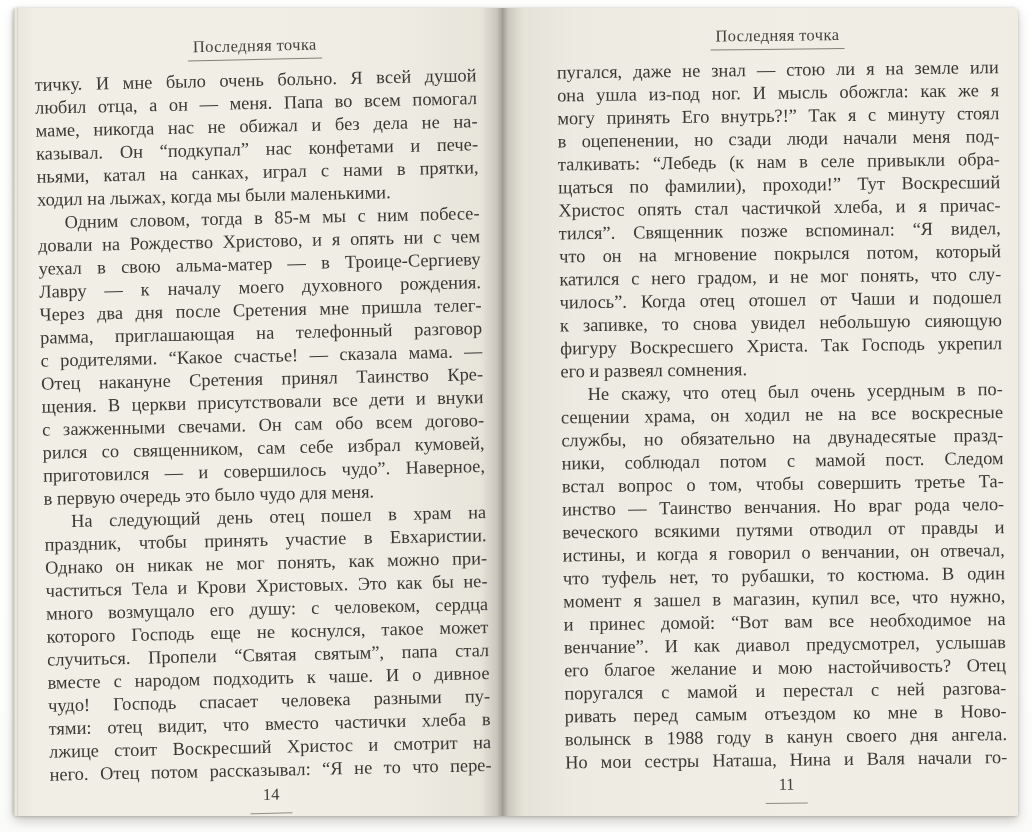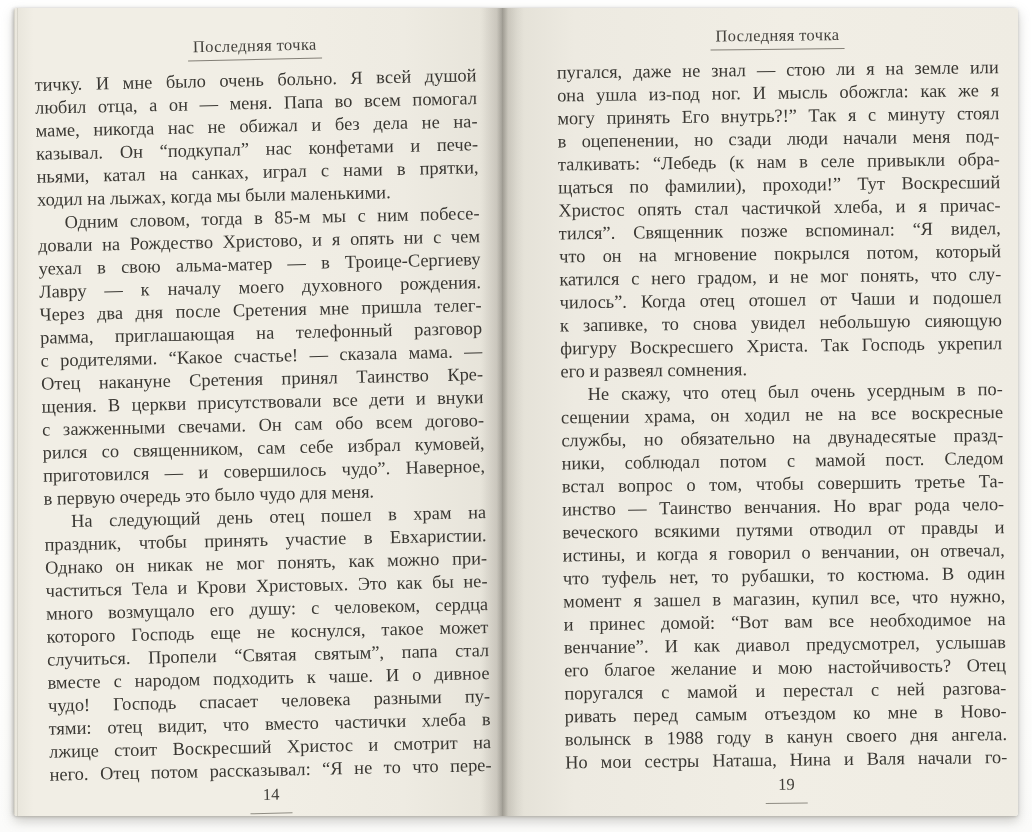--- a/index.html
+++ b/index.html
@@ -155,20 +155,20 @@
             <div class="line">момент я зашел в магазин, купил все, что нужно,</div>
             <div class="line">и принес домой: “Вот вам все необходимое на</div>
             <div class="line">венчание”. И как диавол предусмотрел, услышав</div>
             <div class="line">его благое желание и мою настойчивость? Отец</div>
             <div class="line">поругался с мамой и перестал с ней разгова-</div>
             <div class="line">ривать перед самым отъездом ко мне в Ново-</div>
             <div class="line">волынск в 1988 году в канун своего дня ангела.</div>
             <div class="line">Но мои сестры Наташа, Нина и Валя начали го-</div>
           </div>
         <div class="page-number">
-          <span class="pn">19</span>
+          <span class="pn">11</span>
         </div>
       </div>
     </div>
 
     <div class="gutter"></div>
   </div>
 </div>
 
 </body></html>

